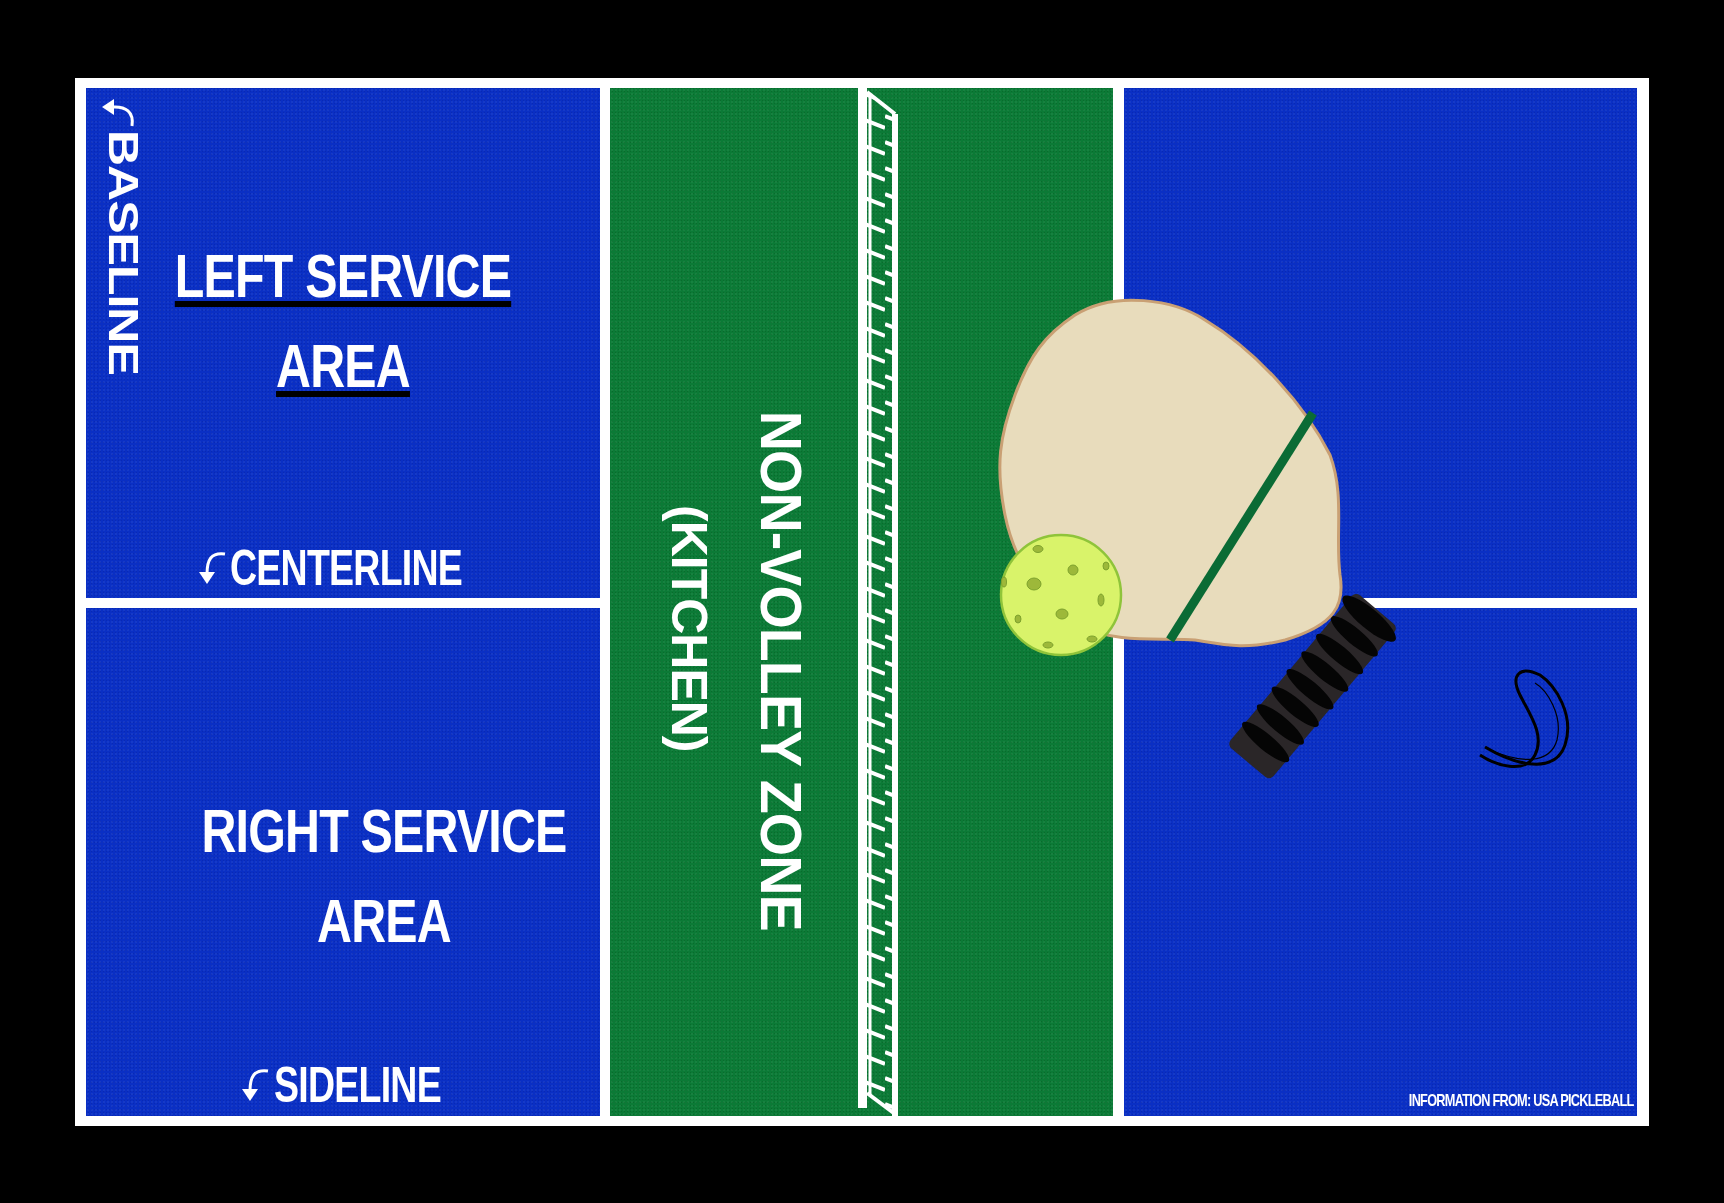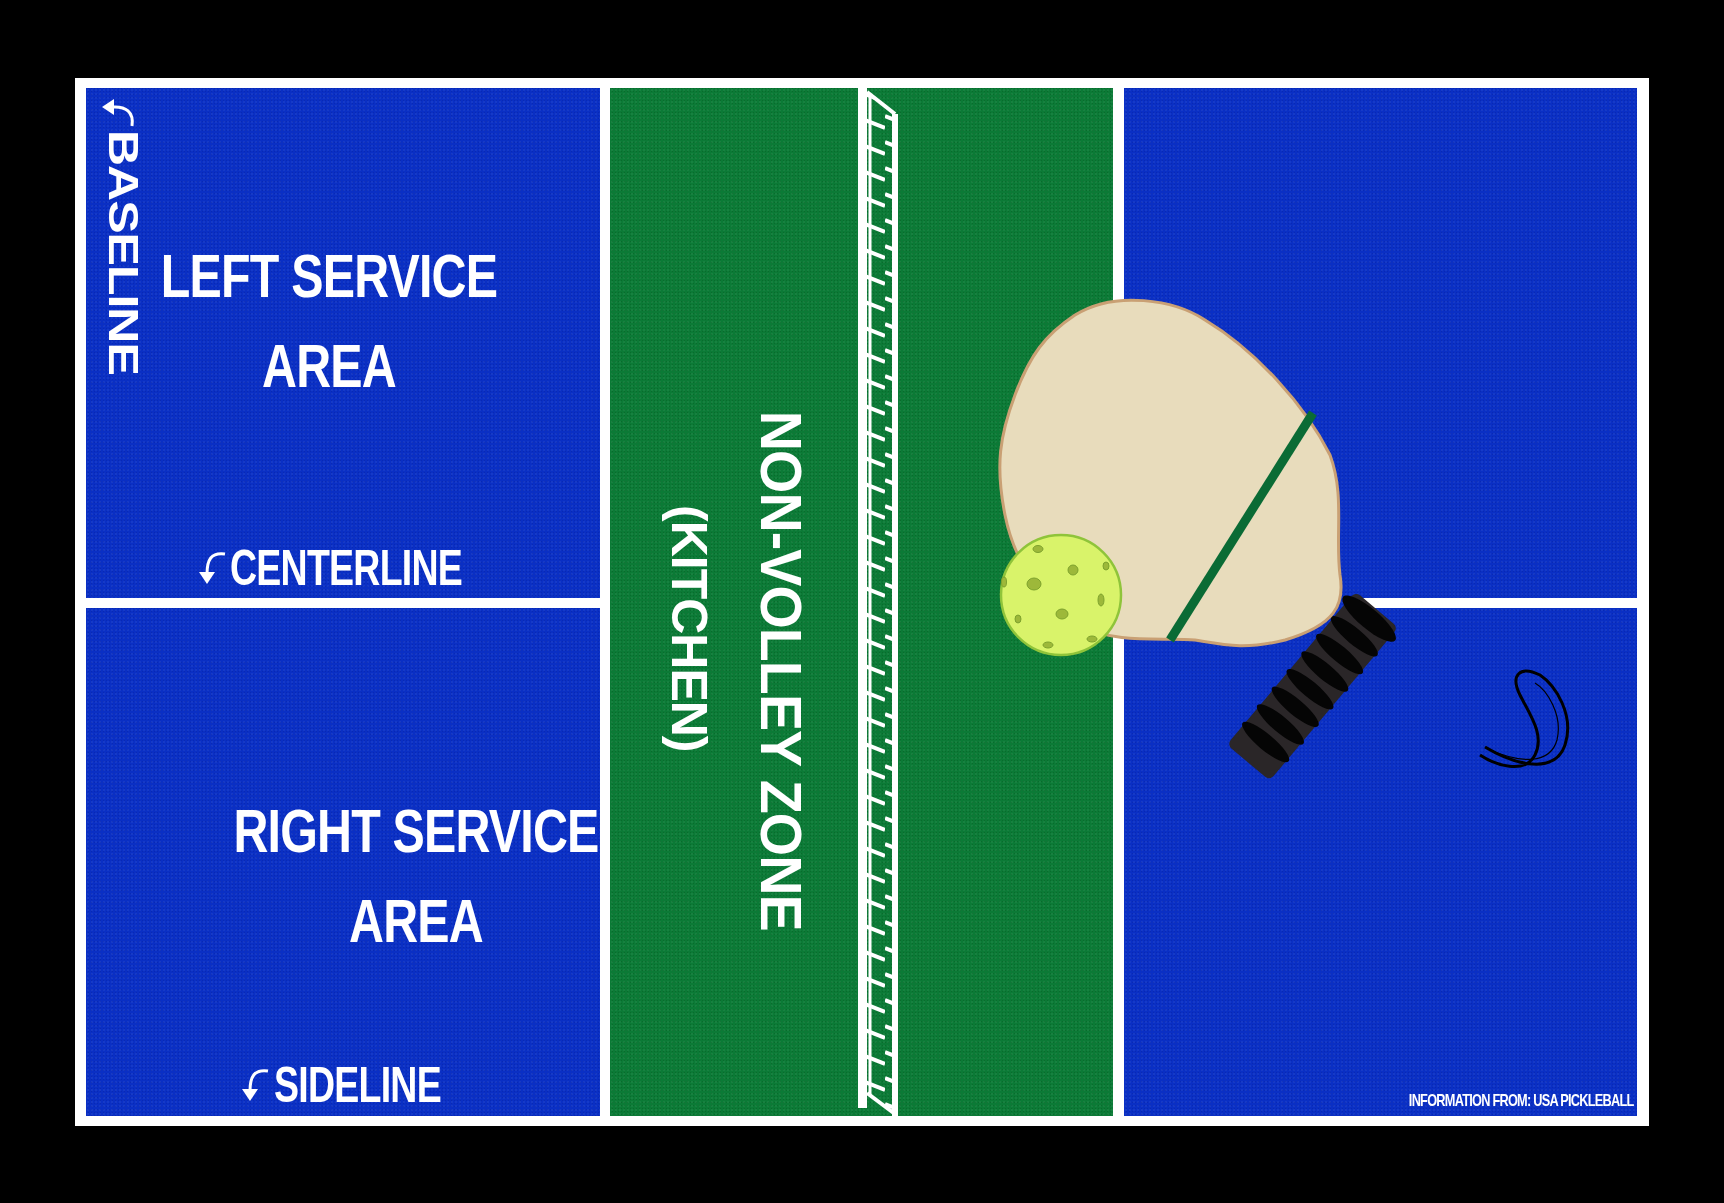--- a/index.html
+++ b/index.html
@@ -35,26 +35,26 @@
       <path d="M15 0 L15 26" stroke="#fff" stroke-width="3"></path>
     </pattern>
   </defs>
   <rect x="3" y="0" width="9" height="1020" fill="#fff"></rect>
   <polygon points="12,4 40,28 40,1028 12,1005" fill="url(#mesh)"></polygon>
   <line x1="40" y1="26" x2="40" y2="1028" stroke="#fff" stroke-width="6"></line>
   <line x1="12" y1="4" x2="40" y2="26" stroke="#fff" stroke-width="4"></line>
   <line x1="12" y1="1005" x2="40" y2="1026" stroke="#fff" stroke-width="4"></line>
 </svg>
 
-<div class="abs" style="left:72px;top:245px;width:514px;">
+<div class="abs" style="left:86px;top:245px;width:514px;text-decoration:underline;">
   <div class="lbl big">LEFT SERVICE</div>
   <div class="lbl big" style="margin-top:28px;">AREA</div>
 </div>
 
-<div class="abs" style="left:86px;top:800px;width:596px;margin-left:32px;">
+<div class="abs" style="left:86px;top:800px;width:596px;">
   <div class="lbl big">RIGHT SERVICE</div>
   <div class="lbl big" style="margin-top:28px;">AREA</div>
 </div>
 
 <svg style="left:195px;top:548px;" width="34" height="40" viewBox="0 0 34 40">
   <path d="M30 6 C16 4 12 12 12 26" stroke="#fff" stroke-width="3" fill="none"></path>
   <polygon points="4,24 20,24 12,36" fill="#fff"></polygon>
 </svg>
 <div class="abs lbl med" style="left:198px;top:543px;width:300px;transform-origin:left center;text-align:left;margin-left:32px;">CENTERLINE</div>
 

